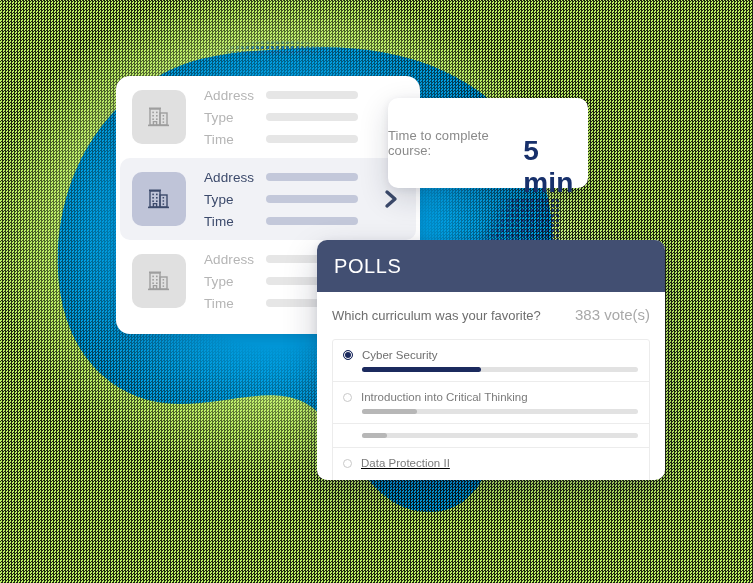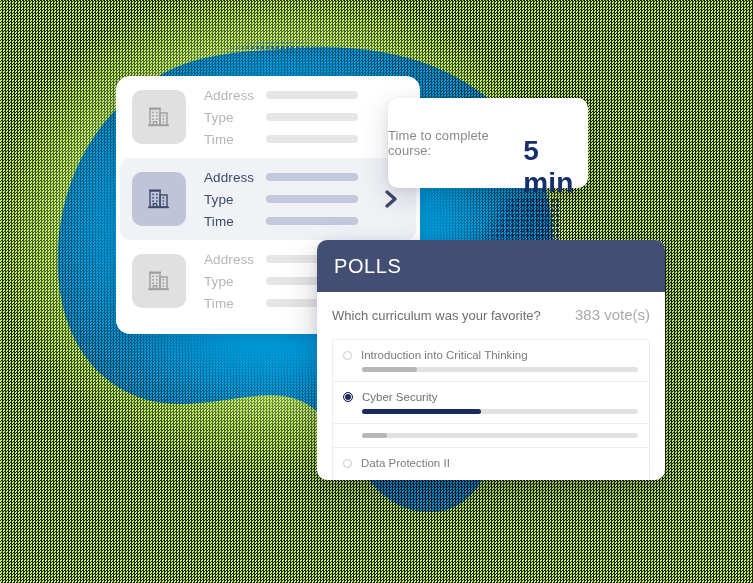--- a/index.html
+++ b/index.html
@@ -251,21 +251,21 @@
     white-space: nowrap;
   }
   #poll-options {
     border: 1px solid #ececec;
     border-radius: 3px;
   }
   .poll-option {
     padding: 9px 11px 9px 10px;
     border-bottom: 1px solid #ececec;
   }
-  .poll-option:last-child { border-bottom: none; }
+  .poll-option:last-child { border-bottom: none; text-decoration: underline; }
   .poll-top {
     display: flex;
     align-items: center;
     gap: 9px;
     margin-bottom: 6px;
   }
   .radio {
     width: 9px;
     height: 9px;
     border-radius: 50%;
@@ -448,40 +448,40 @@
     <div id="polls-header">
       <span class="title">POLLS</span>
     </div>
     <div id="polls-body">
       <div id="polls-question-row">
         <span class="question">Which curriculum was your favorite?</span>
         <span class="votes">383 vote(s)</span>
       </div>
       <div id="poll-options">
 
+        <div class="poll-option selected">
+          <div class="poll-top">
+            <span class="radio"></span>
+            <span class="poll-label">Cyber Security</span>
+          </div>
+          <div class="poll-track">
+            <div class="poll-fill" style="width: 43%;"></div>
+          </div>
+        </div>
+
         <div class="poll-option">
           <div class="poll-top">
             <span class="radio"></span>
             <span class="poll-label">Introduction into Critical Thinking</span>
           </div>
           <div class="poll-track">
             <div class="poll-fill" style="width: 20%;"></div>
           </div>
         </div>
 
-        <div class="poll-option selected">
-          <div class="poll-top">
-            <span class="radio"></span>
-            <span class="poll-label">Cyber Security</span>
-          </div>
-          <div class="poll-track">
-            <div class="poll-fill" style="width: 43%;"></div>
-          </div>
-        </div>
-
         <div class="poll-option">
           <div class="poll-track">
             <div class="poll-fill" style="width: 9%;"></div>
           </div>
         </div>
 
         <div class="poll-option">
           <div class="poll-top">
             <span class="radio"></span>
             <span class="poll-label">Data Protection II</span>

